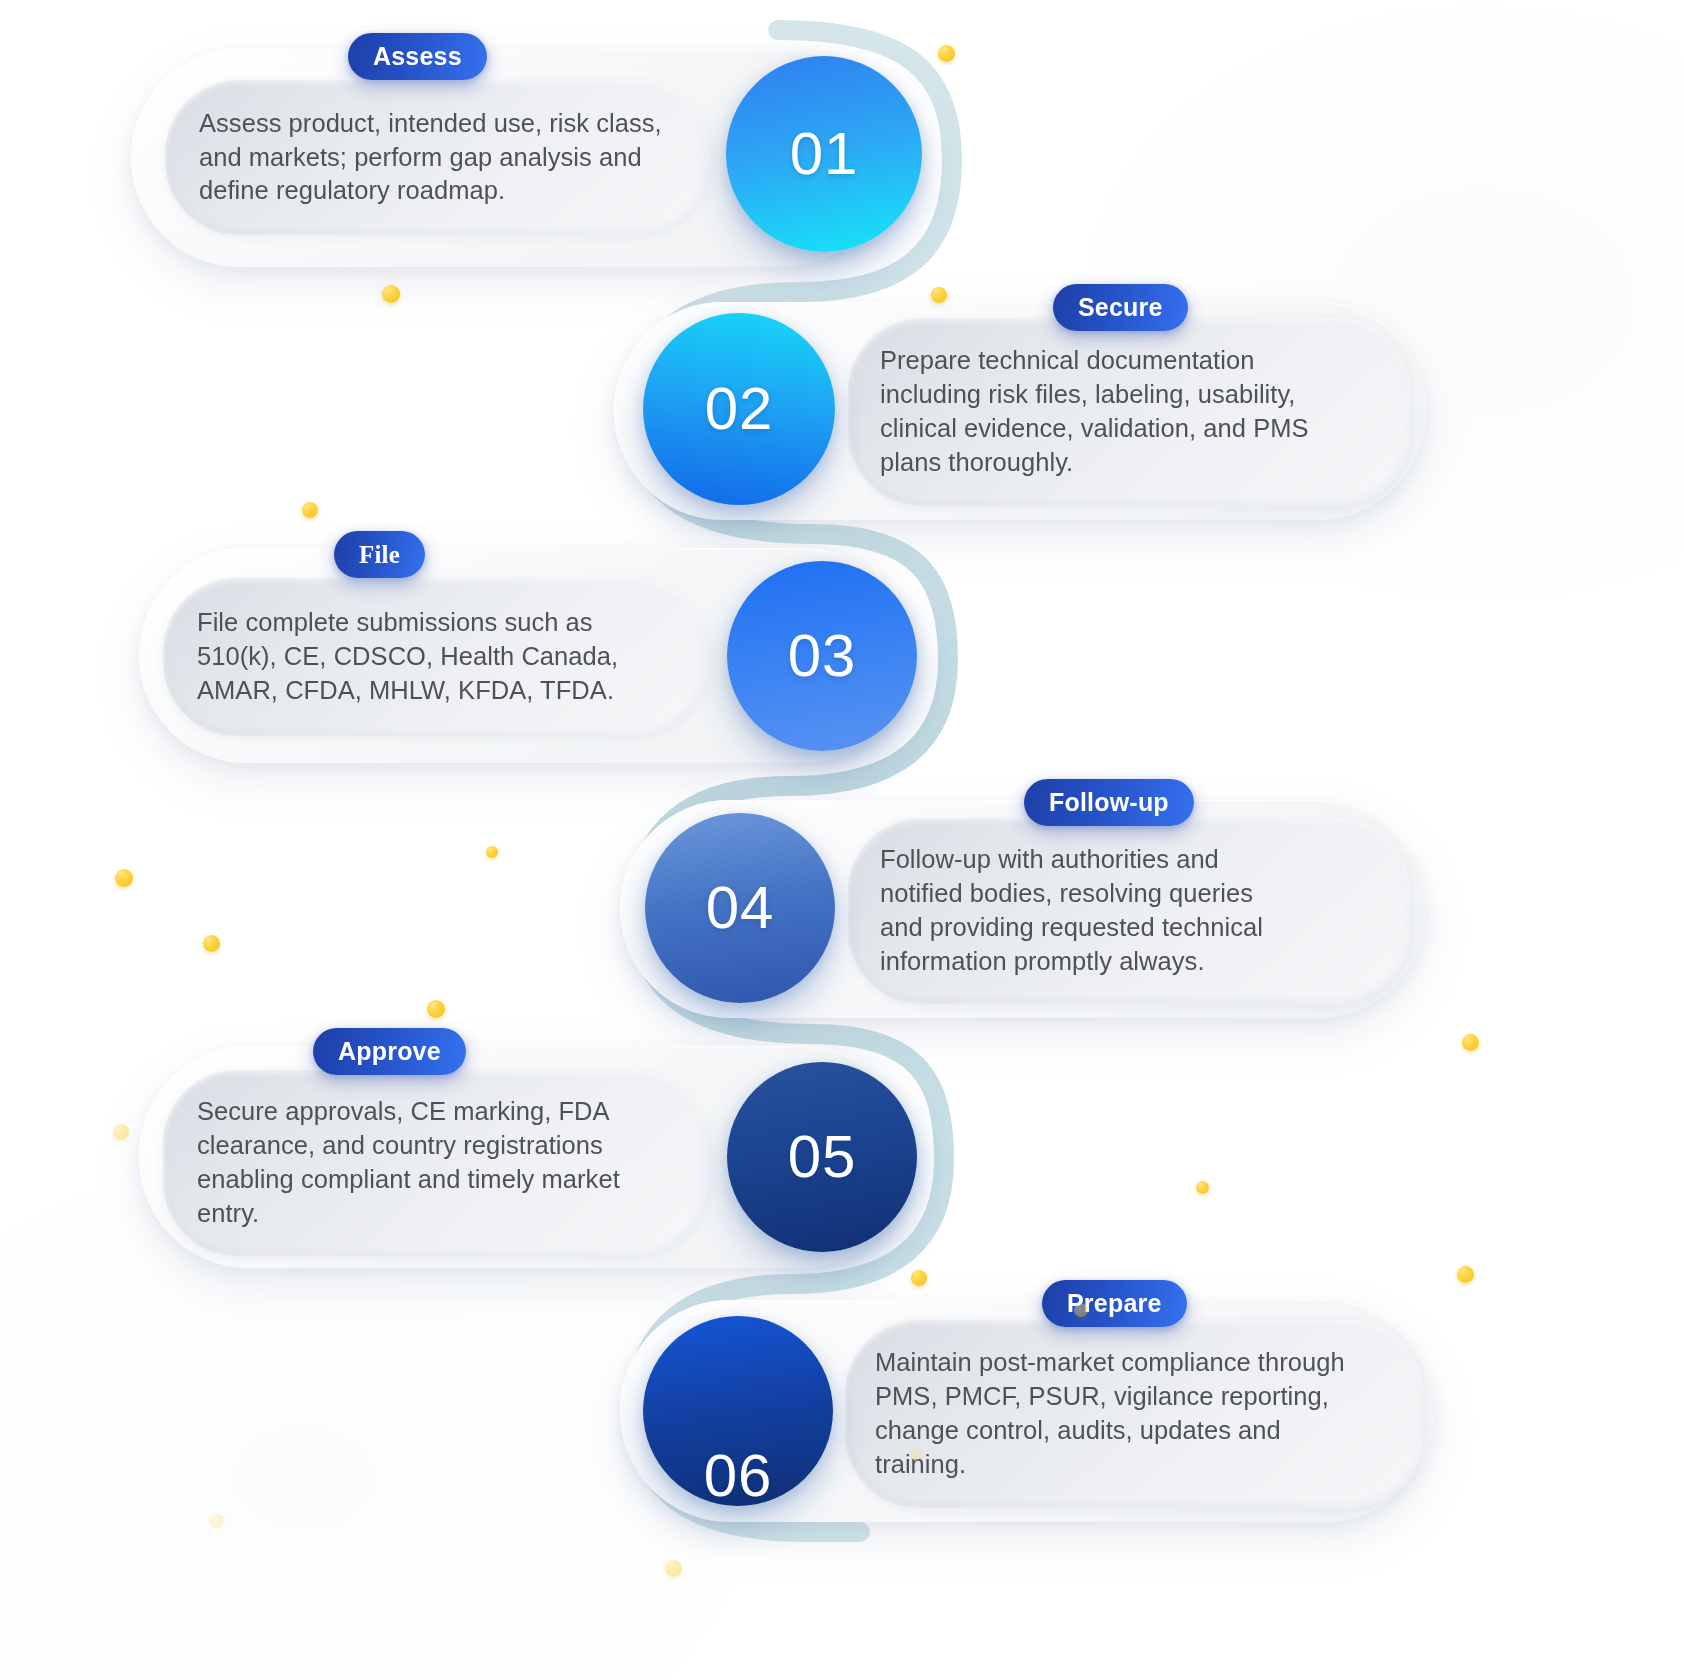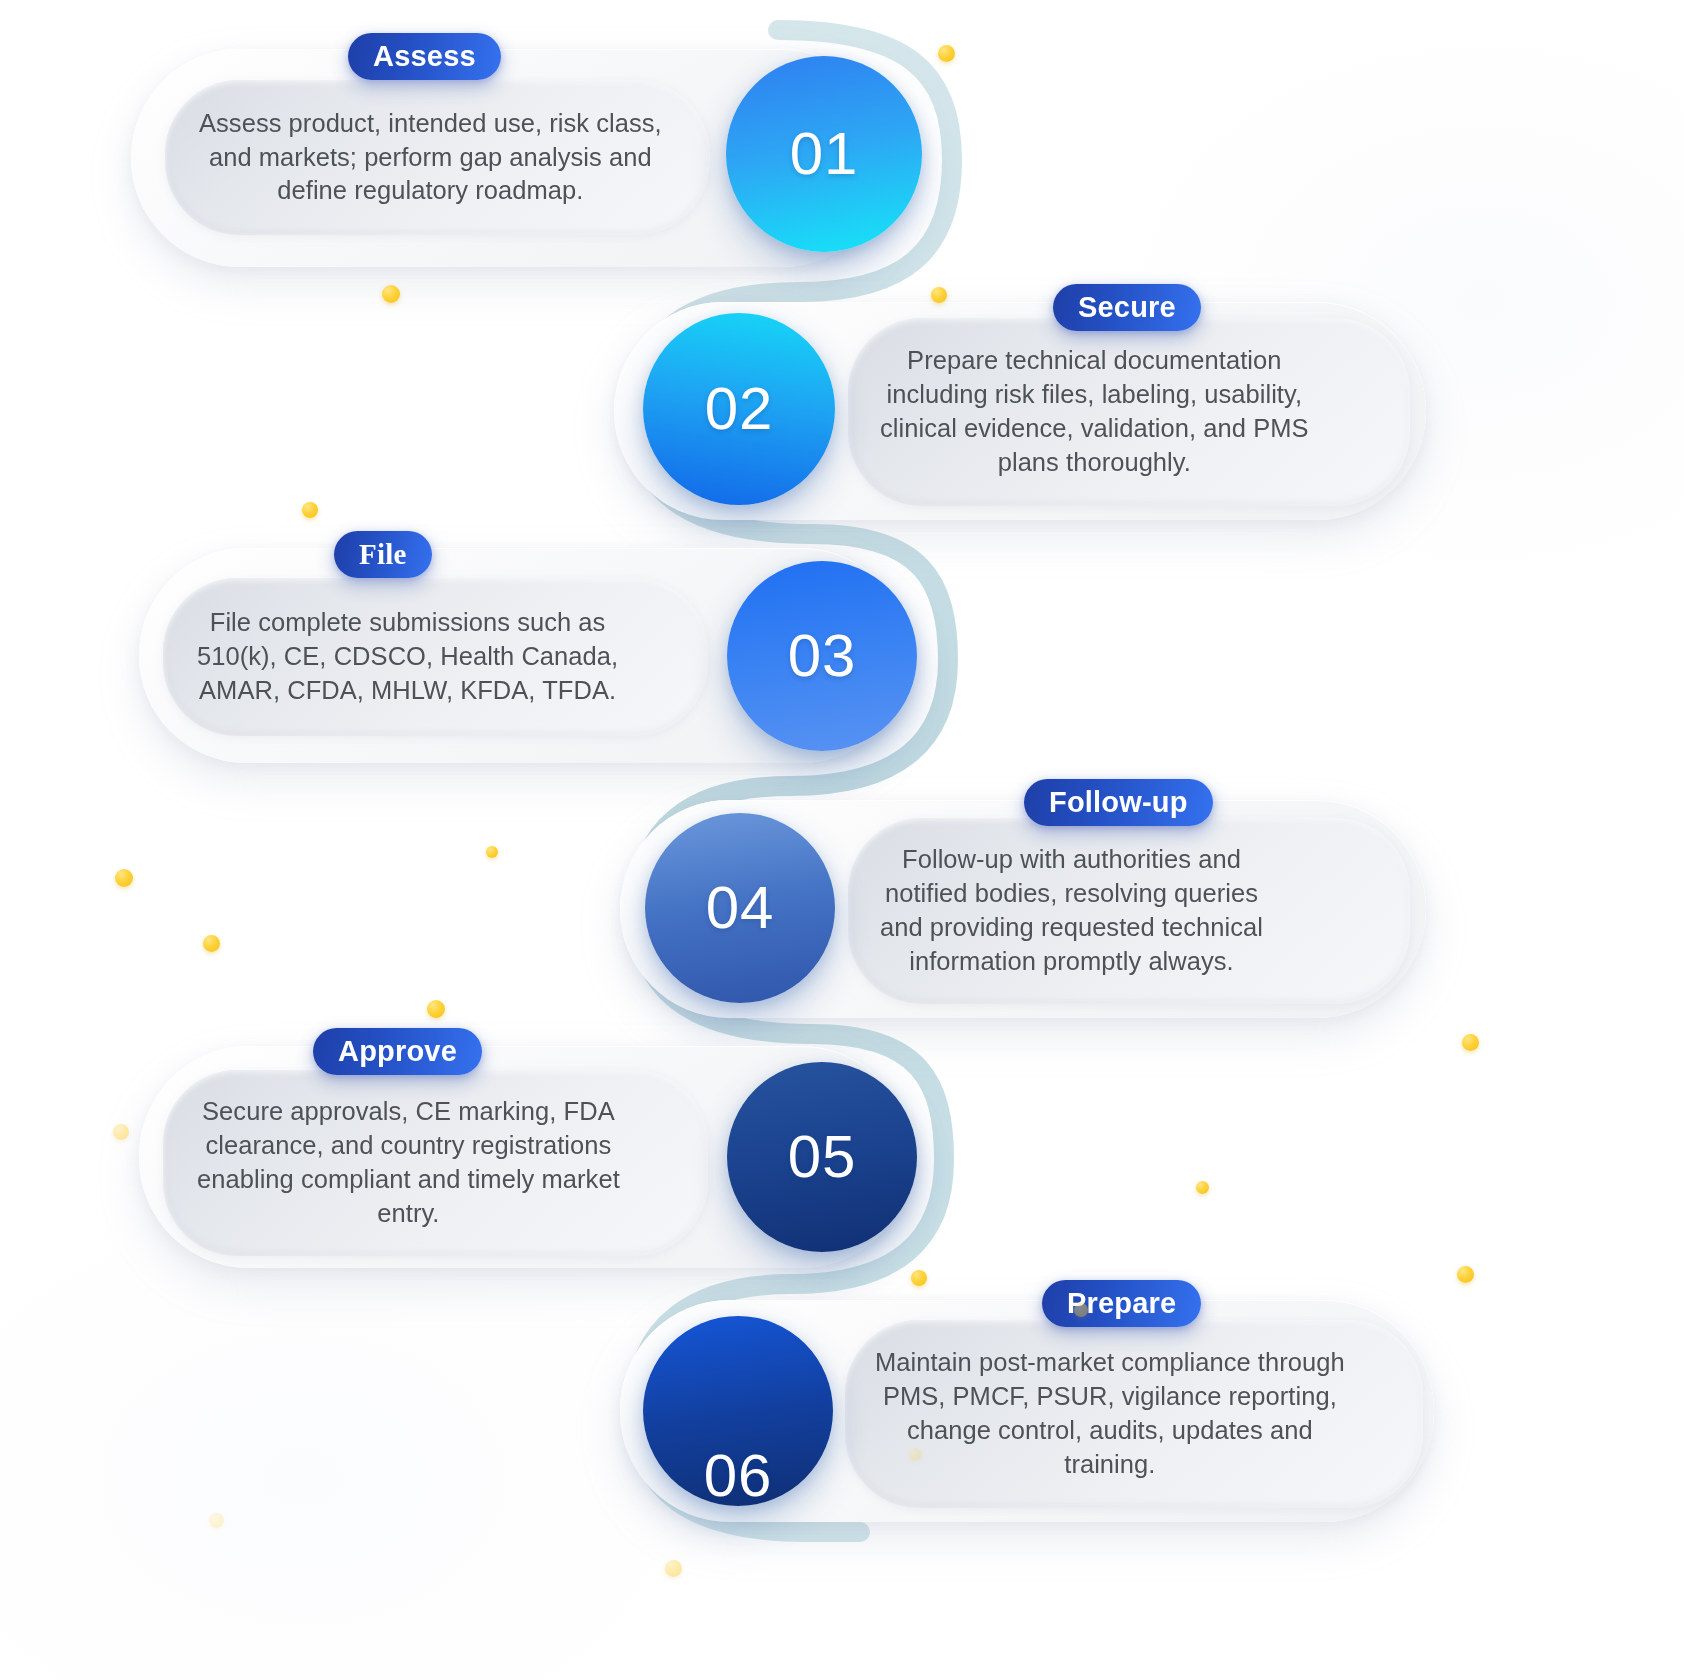--- a/index.html
+++ b/index.html
@@ -54,21 +54,20 @@
   .panel {
     position: absolute;
     border-radius: 74px;
     background: linear-gradient(138deg, #d9dde4 0%, #e4e7ec 26%, #eef0f3 58%, #f6f7f9 100%);
     box-shadow:
       inset 0 2px 6px rgba(255,255,255,0.75),
       inset 0 -2px 8px rgba(170,180,196,0.18),
       0 2px 10px rgba(165,176,192,0.14);
     display: flex;
     align-items: center;
-    text-align: center;
   }
 
   .panel p {
     color: #4e5156;
     font-size: 25.5px;
     line-height: 1.33;
     letter-spacing: 0.05px;
     white-space: pre-line;
   }
 
@@ -103,21 +102,21 @@
     align-items: center;
     justify-content: center;
     padding: 0 25px;
     background: linear-gradient(100deg, #1e3fa8 0%, #2450c4 40%, #3571ef 100%);
     box-shadow:
       0 7px 18px rgba(30,63,168,0.30),
       0 2px 6px rgba(30,63,168,0.22);
   }
   .badge span {
     color: #ffffff;
-    font-size: 29px;
+    font-size: 25px;
     font-weight: bold;
     letter-spacing: 0.2px;
     white-space: nowrap;
   }
 
   
   .dot {
     position: absolute;
     border-radius: 50%;
     z-index: 4;

